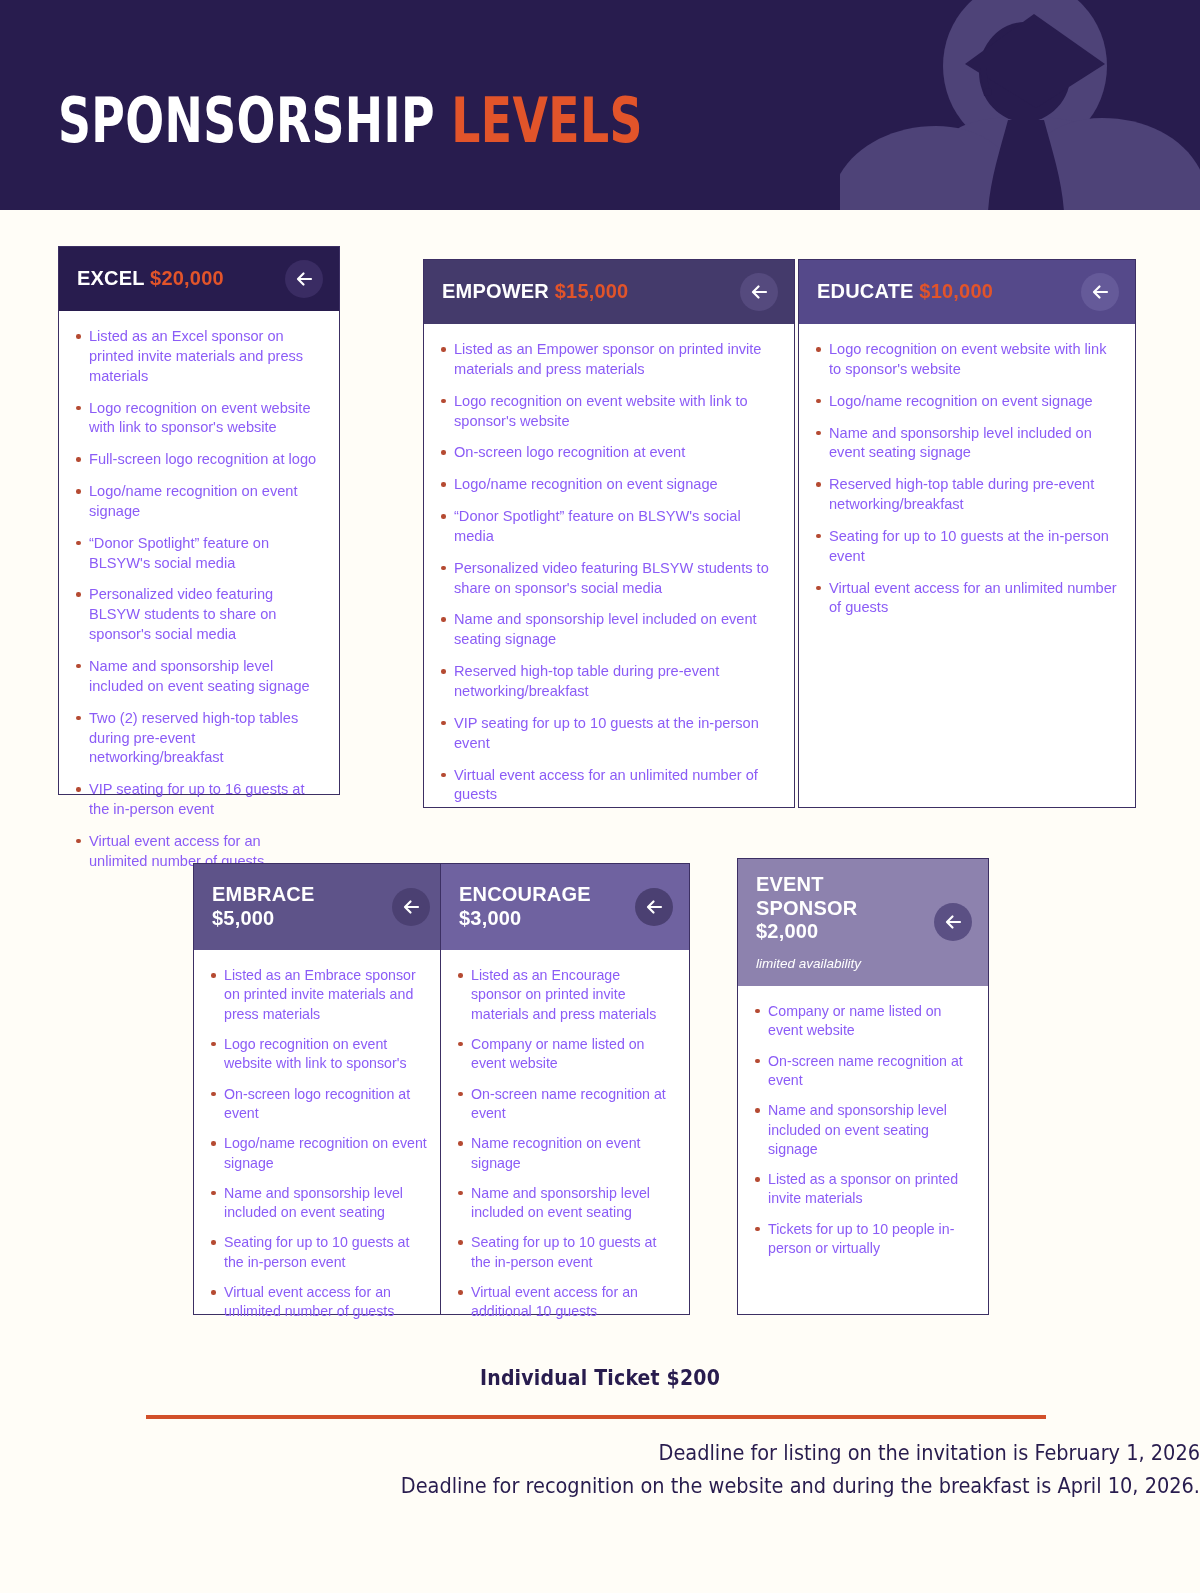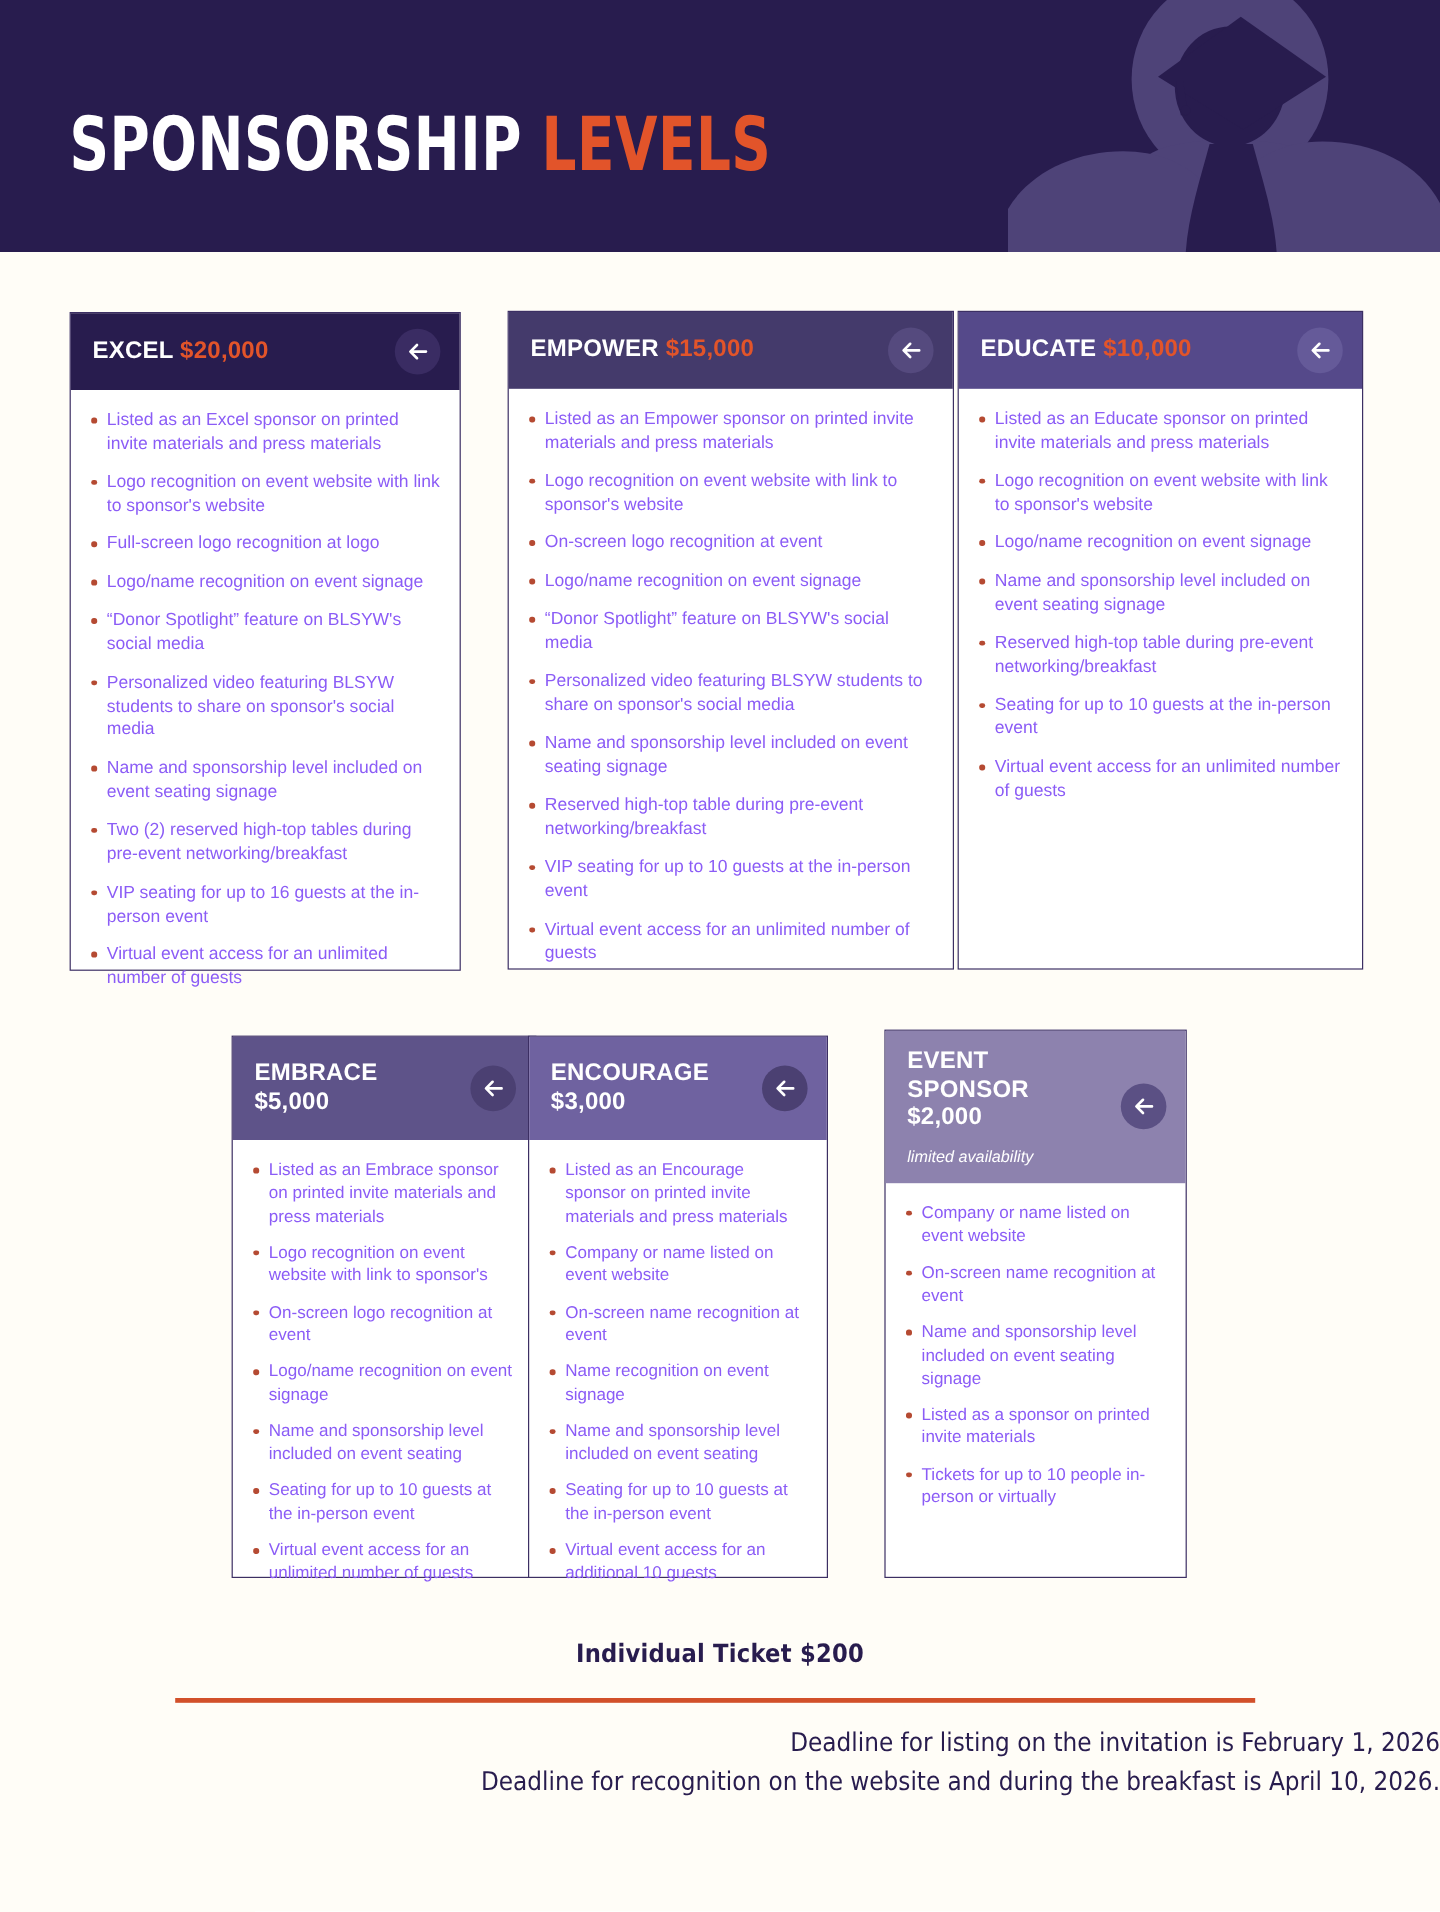--- a/index.html
+++ b/index.html
@@ -120,21 +120,21 @@
     position: absolute;
     left: 3px;
     top: 7px;
     width: 4.5px;
     height: 4.5px;
     background: #b54a32;
     border-radius: 50%;
   }
 
   
-  #card-excel    { left: 58px;  top: 260px; width: 326px; height: 549px; }
+  #card-excel    { left: 58px;  top: 246px; width: 282px; height: 549px; }
   #card-empower  { left: 423px; top: 259px; width: 372px; height: 549px; }
   #card-educate  { left: 798px; top: 259px; width: 338px; height: 549px; }
 
   
   #card-embrace  { left: 193px; top: 863px; width: 254px; height: 452px; }
   #card-encourage{ left: 440px; top: 863px; width: 250px; height: 452px; }
   #card-eventsponsor { left: 737px; top: 858px; width: 252px; height: 457px; }
 
   #card-embrace .card-head,
   #card-encourage .card-head { min-height: 86px; align-items: center; }
@@ -271,21 +271,20 @@
         </div>
       </div>
       <div class="arrow-btn" style="background: rgb(101, 90, 153);">
         <svg width="20" height="20" viewBox="0 0 20 20">
           <path d="M17 10 H5 M9.5 4.5 L4 10 L9.5 15.5" stroke="#ffffff" stroke-width="2.2" fill="none" stroke-linecap="round" stroke-linejoin="round"></path>
         </svg>
       </div>
     </div>
     <div class="card-body">
       <ul class="feature-list">
-          <li>Listed as an Educate sponsor on printed invite materials and press materials</li>
           <li>Logo recognition on event website with link to sponsor's website</li>
           <li>Logo/name recognition on event signage</li>
           <li>Name and sponsorship level included on event seating signage</li>
           <li>Reserved high-top table during pre-event networking/breakfast</li>
           <li>Seating for up to 10 guests at the in-person event</li>
           <li>Virtual event access for an unlimited number of guests</li>
         </ul>
     </div>
   </div>
 

